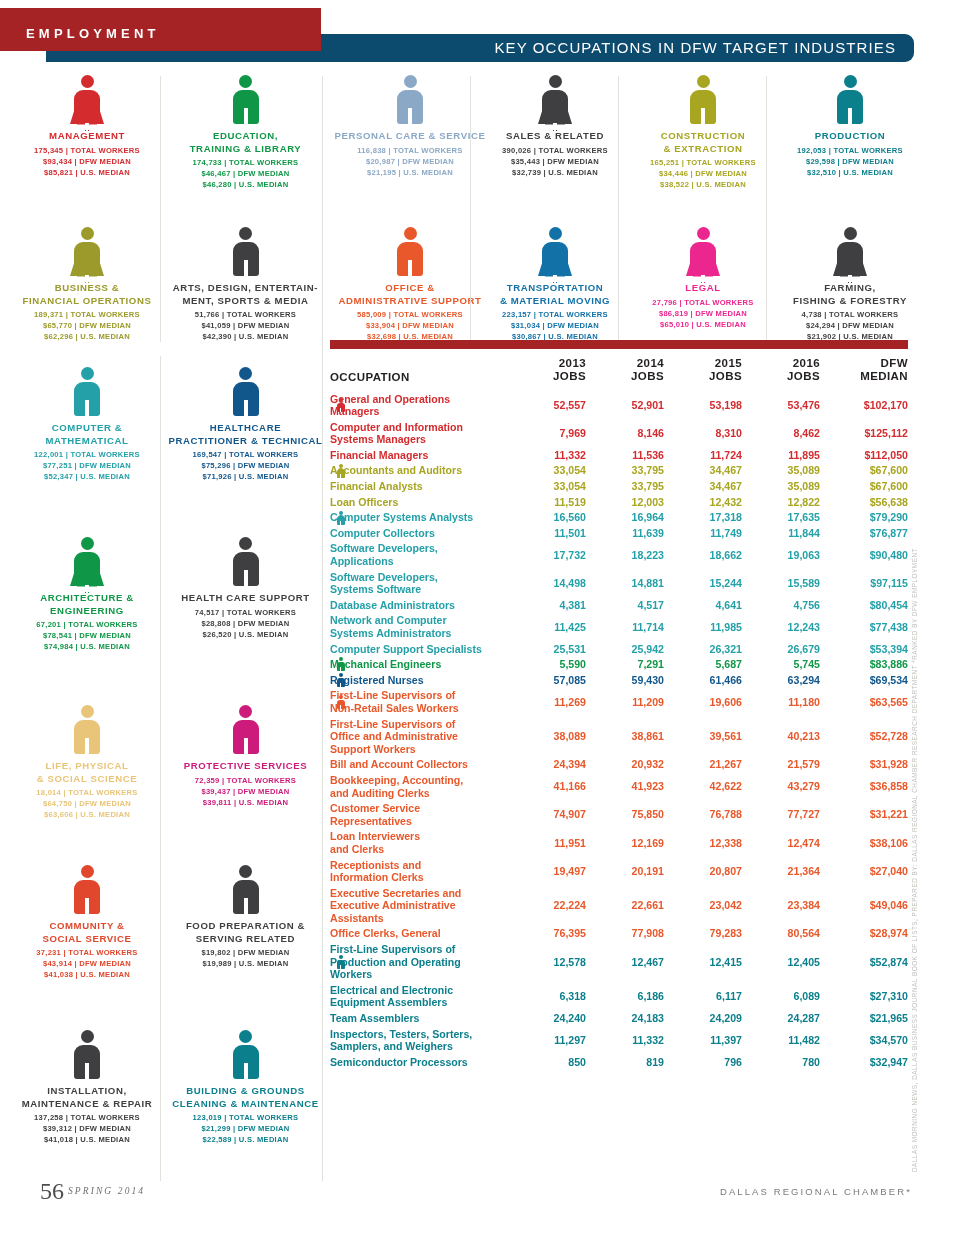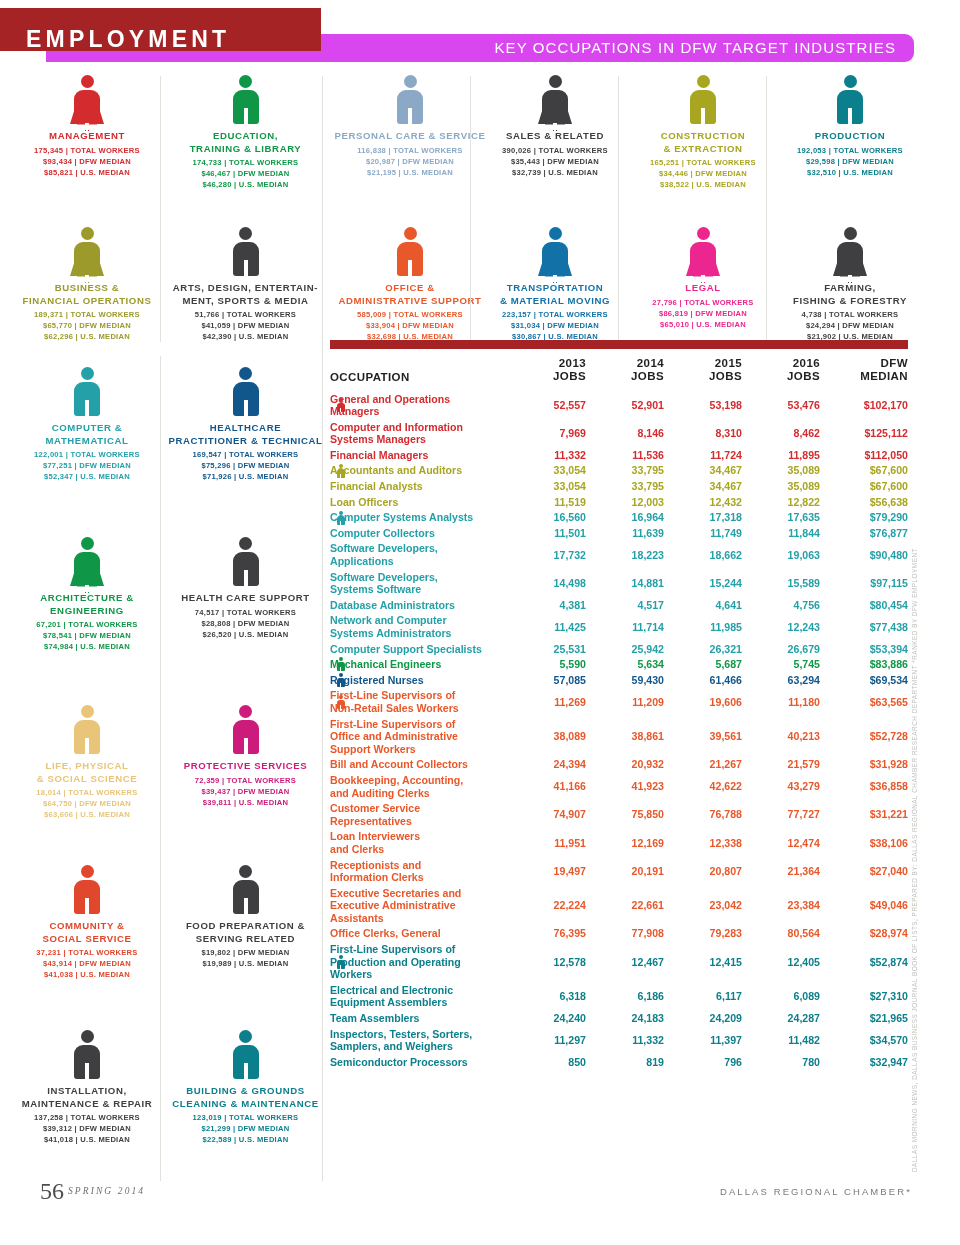--- a/index.html
+++ b/index.html
@@ -12,25 +12,25 @@
     -webkit-font-smoothing:antialiased;
   }
   
   #header-zone{position:absolute;left:0;top:0;width:960px;height:70px;}
   .kicker-bar{
     position:absolute;left:0;top:8px;width:321px;height:43px;
     background:#a52225;
   }
   .kicker-text{
     position:absolute;left:26px;top:18px;
-    color:#ffffff;font-size:23px;font-weight:bold;letter-spacing:4.2px;
+    color:#ffffff;font-size:13px;font-weight:bold;letter-spacing:4.2px;
   }
   .section-bar{
     position:absolute;left:46px;top:34px;width:868px;height:28px;
-    background:#d946ef;border-radius:0 9px 9px 0;
+    background:#0c4a6e;border-radius:0 9px 9px 0;
   }
   .section-bar-title{
     position:absolute;right:18px;top:5px;
     color:#ffffff;font-size:15px;letter-spacing:1.1px;
     white-space:nowrap;
   }
 
   
   #cards-zone{position:absolute;left:0;top:66px;width:915px;height:280px;}
   .card{
@@ -554,21 +554,21 @@
           <td class="num">26,321</td>
           <td class="num">26,679</td>
           <td class="med">$53,394</td>
         </tr>
         <tr style="color: rgb(15, 151, 71);">
           <td class="occname"><span class="rowicon">
               <span class="rh" style="background: rgb(15, 151, 71); display: block;"></span>
               <span class="rb" style="background: rgb(15, 151, 71); display: block;"></span>
             </span><span>Mechanical Engineers</span></td>
           <td class="num">5,590</td>
-          <td class="num">5,634</td>
+          <td class="num">7,291</td>
           <td class="num">5,687</td>
           <td class="num">5,745</td>
           <td class="med">$83,886</td>
         </tr>
         <tr style="color: rgb(18, 87, 140);">
           <td class="occname"><span class="rowicon">
               <span class="rh" style="background: rgb(18, 87, 140); display: block;"></span>
               <span class="rb" style="background: rgb(18, 87, 140); display: block;"></span>
             </span><span>Registered Nurses</span></td>
           <td class="num">57,085</td>

